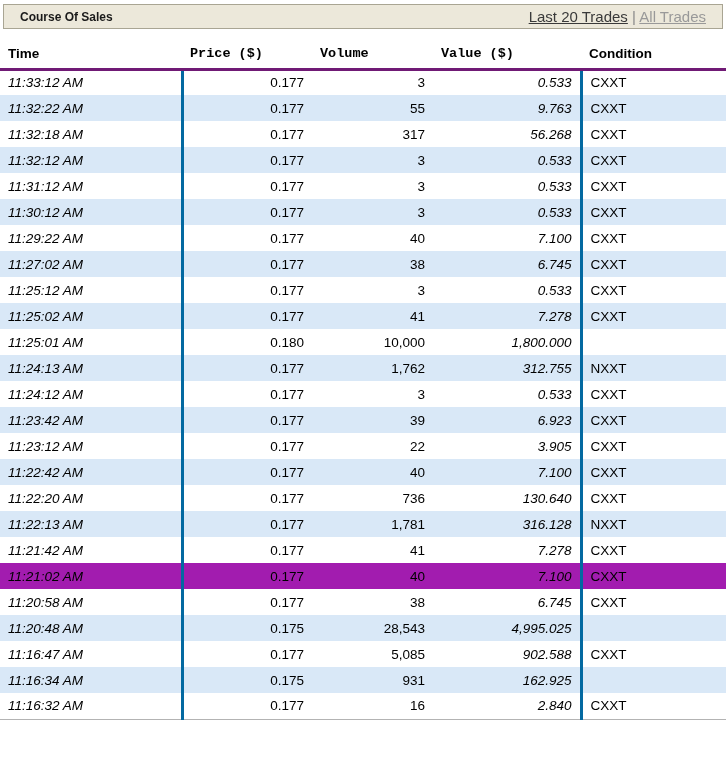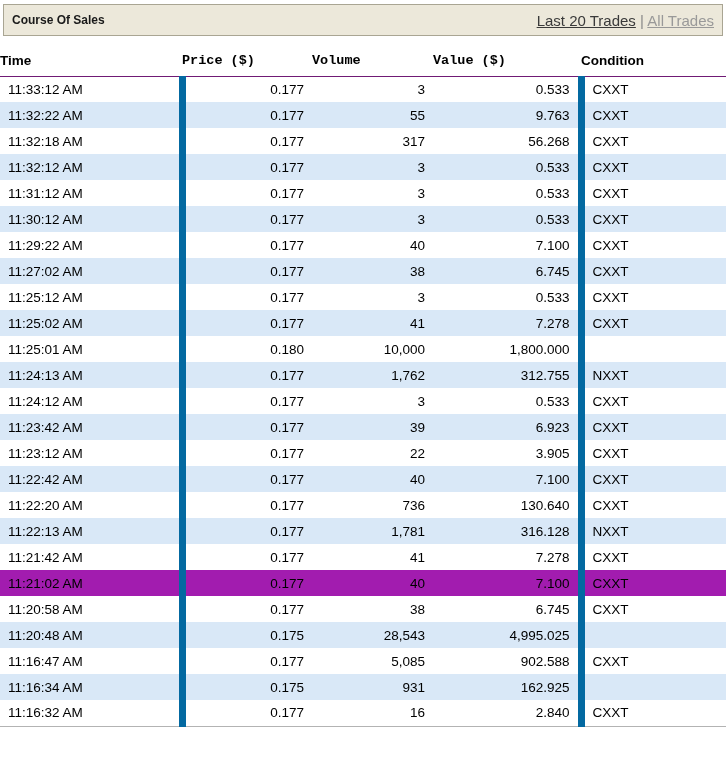--- a/index.html
+++ b/index.html
@@ -7,27 +7,27 @@
   body {
     width: 726px;
     height: 763px;
     overflow: hidden;
     background: #ffffff;
     font-family: "Liberation Sans", sans-serif;
     color: #000;
   }
   .topbar {
     margin: 4px 3px 0 3px;
-    height: 32px;
+    height: 25px;
     background: #ece8da;
     border: 1px solid #a9a593;
     display: flex;
     align-items: center;
     justify-content: space-between;
-    padding: 0 8px;
+    padding: 0 16px;
     font-size: 12px;
     gap: 18px;
   }
   .topbar-title {
     font-weight: bold;
     color: #1a1a1a;
   }
   .topbar-links {
     font-size: 15px;
     color: #8a8a8a;
@@ -53,39 +53,39 @@
   }
   col.c-time   { width: 182px; }
   col.c-price  { width: 130px; }
   col.c-volume { width: 121px; }
   col.c-value  { width: 148px; }
   col.c-cond   { width: 145px; }
   thead th {
     height: 30px;
     font-weight: bold;
     text-align: left;
-    padding: 0 0;
-    border-bottom: 1px solid #701a75;
+    padding: 0 8px;
+    border-bottom: 3px solid #701a75;
     white-space: nowrap;
     overflow: hidden;
     font-size: 13.5px;
     vertical-align: middle;
   }
   thead th.num { text-align: left; font-family: Liberation Mono, monospace; }
   tbody td {
     height: 26px;
     padding: 0 8px;
     white-space: nowrap;
     overflow: hidden;
     vertical-align: middle;
   }
   tbody td.num { text-align: right; }
   tbody tr:nth-child(even) { background: #d9e8f7; }
   tbody tr.highlight { background: #a21caf; }
-  tbody td.sep-right { border-right: 7px solid #0369a1; }
+  tbody td.sep-right { border-right: 3px solid #0369a1; font-style: italic; }
   tfoot td {
     border-top: 1px solid #b3b3b3;
     height: 20px;
     background: #ffffff;
     padding: 0;
   }
 </style>
 </head>
 <body>
 

